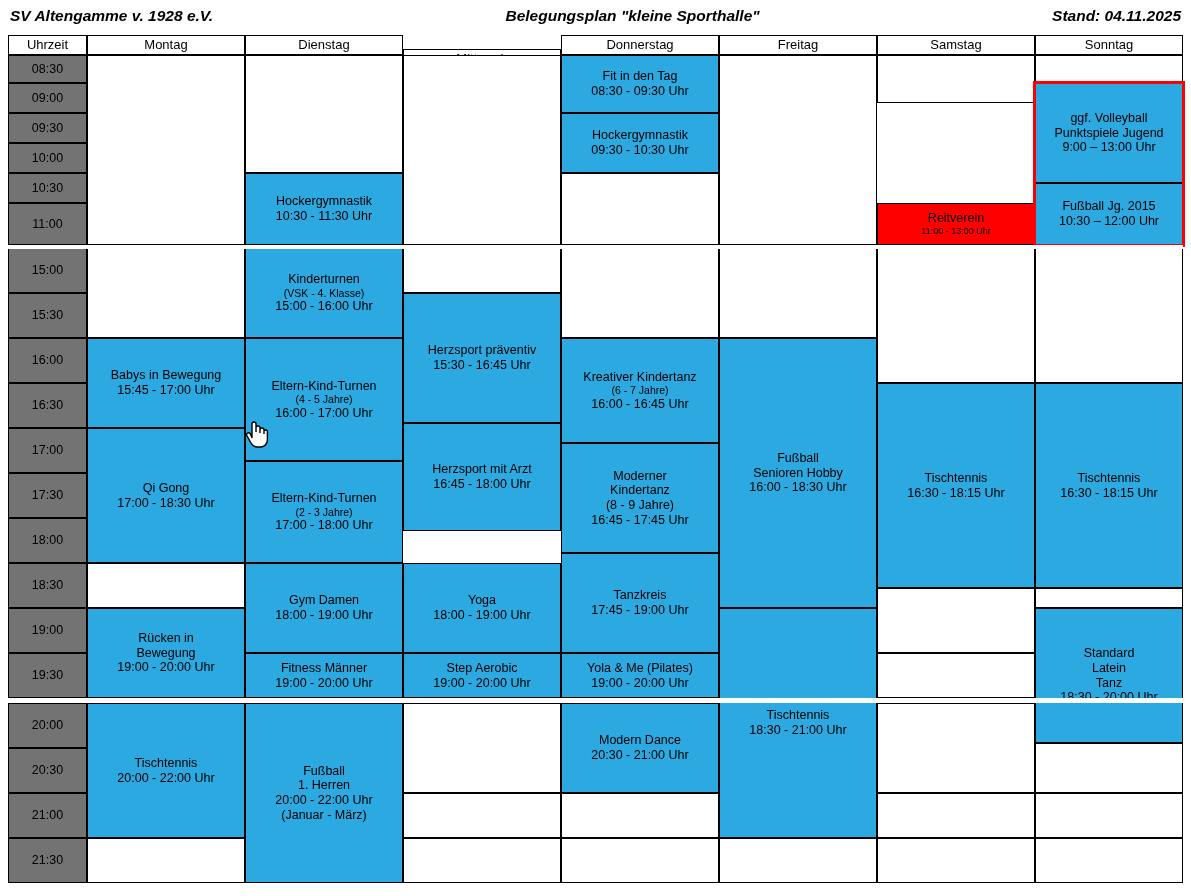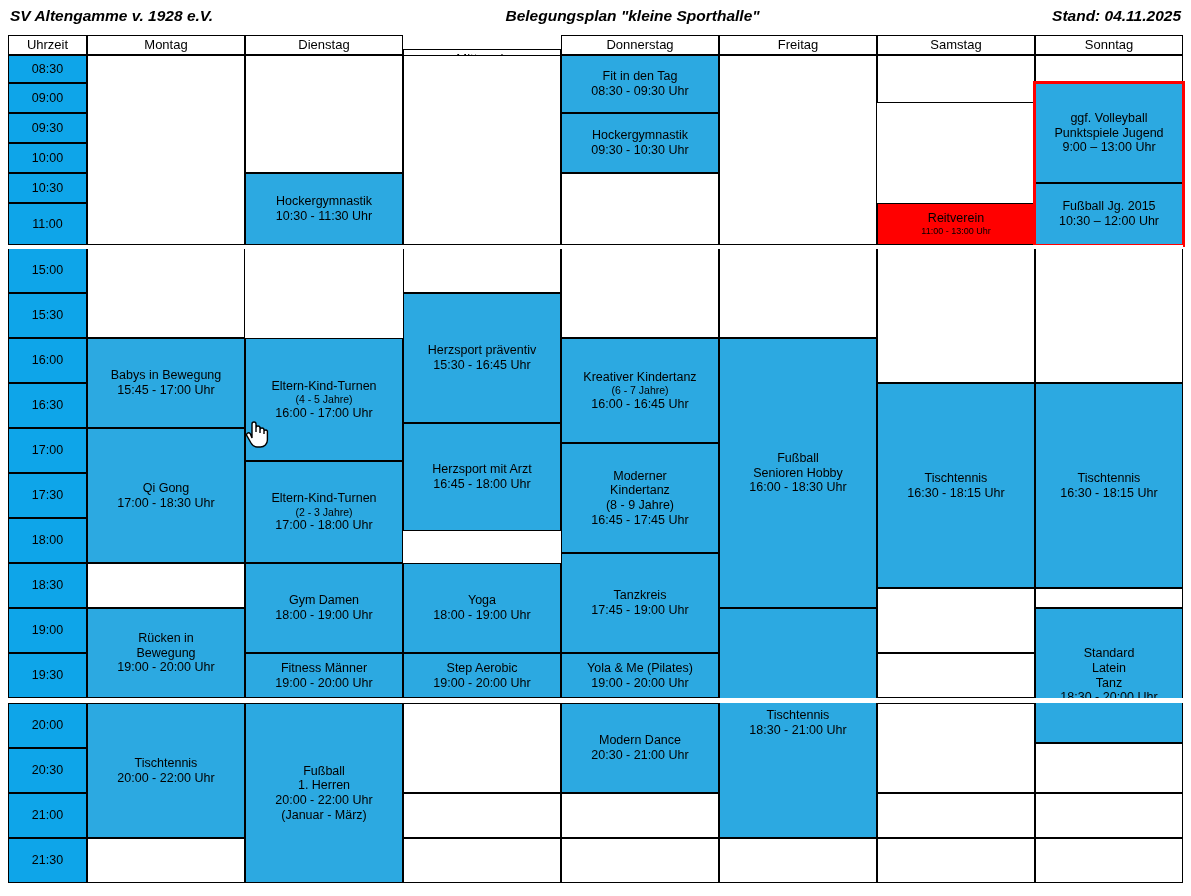--- a/index.html
+++ b/index.html
@@ -61,21 +61,21 @@
     text-align: center;
     overflow: hidden;
     background: #ffffff;
   }
   .daylabel {
     font-size: 13px;
     background: #ffffff;
   }
   .timelabel {
     font-size: 12.5px;
-    background: #0ea5e9;
+    background: #737373;
   }
   .blue {
     background: #2ca9e1;
   }
   .red {
     background: #ff0000;
   }
   .ev-line { display: block; }
   .ev-small { font-size: 10.5px; }
   .ev-tiny { font-size: 9px; }
@@ -201,20 +201,25 @@
       <span class="ev-line">Rücken in</span>
       <span class="ev-line">Bewegung</span>
       <span class="ev-line">19:00 - 20:00 Uhr</span>
     </div>
     <div class="cell blue" style="left:79px; top:668px; width:158px; height:135px;">
       <span class="ev-line">Tischtennis</span>
       <span class="ev-line">20:00 - 22:00 Uhr</span>
     </div>
     <div class="cell" style="left:79px; top:803px; width:158px; height:45px;"></div>
 
+    <div class="cell blue" style="left:237px; top:213px; width:158px; height:90px;">
+      <span class="ev-line">Kinderturnen</span>
+      <span class="ev-line ev-small">(VSK - 4. Klasse)</span>
+      <span class="ev-line">15:00 - 16:00 Uhr</span>
+    </div>
     <div class="cell blue" style="left:237px; top:303px; width:158px; height:123px;">
       <span class="ev-line">Eltern-Kind-Turnen</span>
       <span class="ev-line ev-small">(4 - 5 Jahre)</span>
       <span class="ev-line">16:00 - 17:00 Uhr</span>
     </div>
     <div class="cell blue" style="left:237px; top:426px; width:158px; height:102px;">
       <span class="ev-line">Eltern-Kind-Turnen</span>
       <span class="ev-line ev-small">(2 - 3 Jahre)</span>
       <span class="ev-line">17:00 - 18:00 Uhr</span>
     </div>

